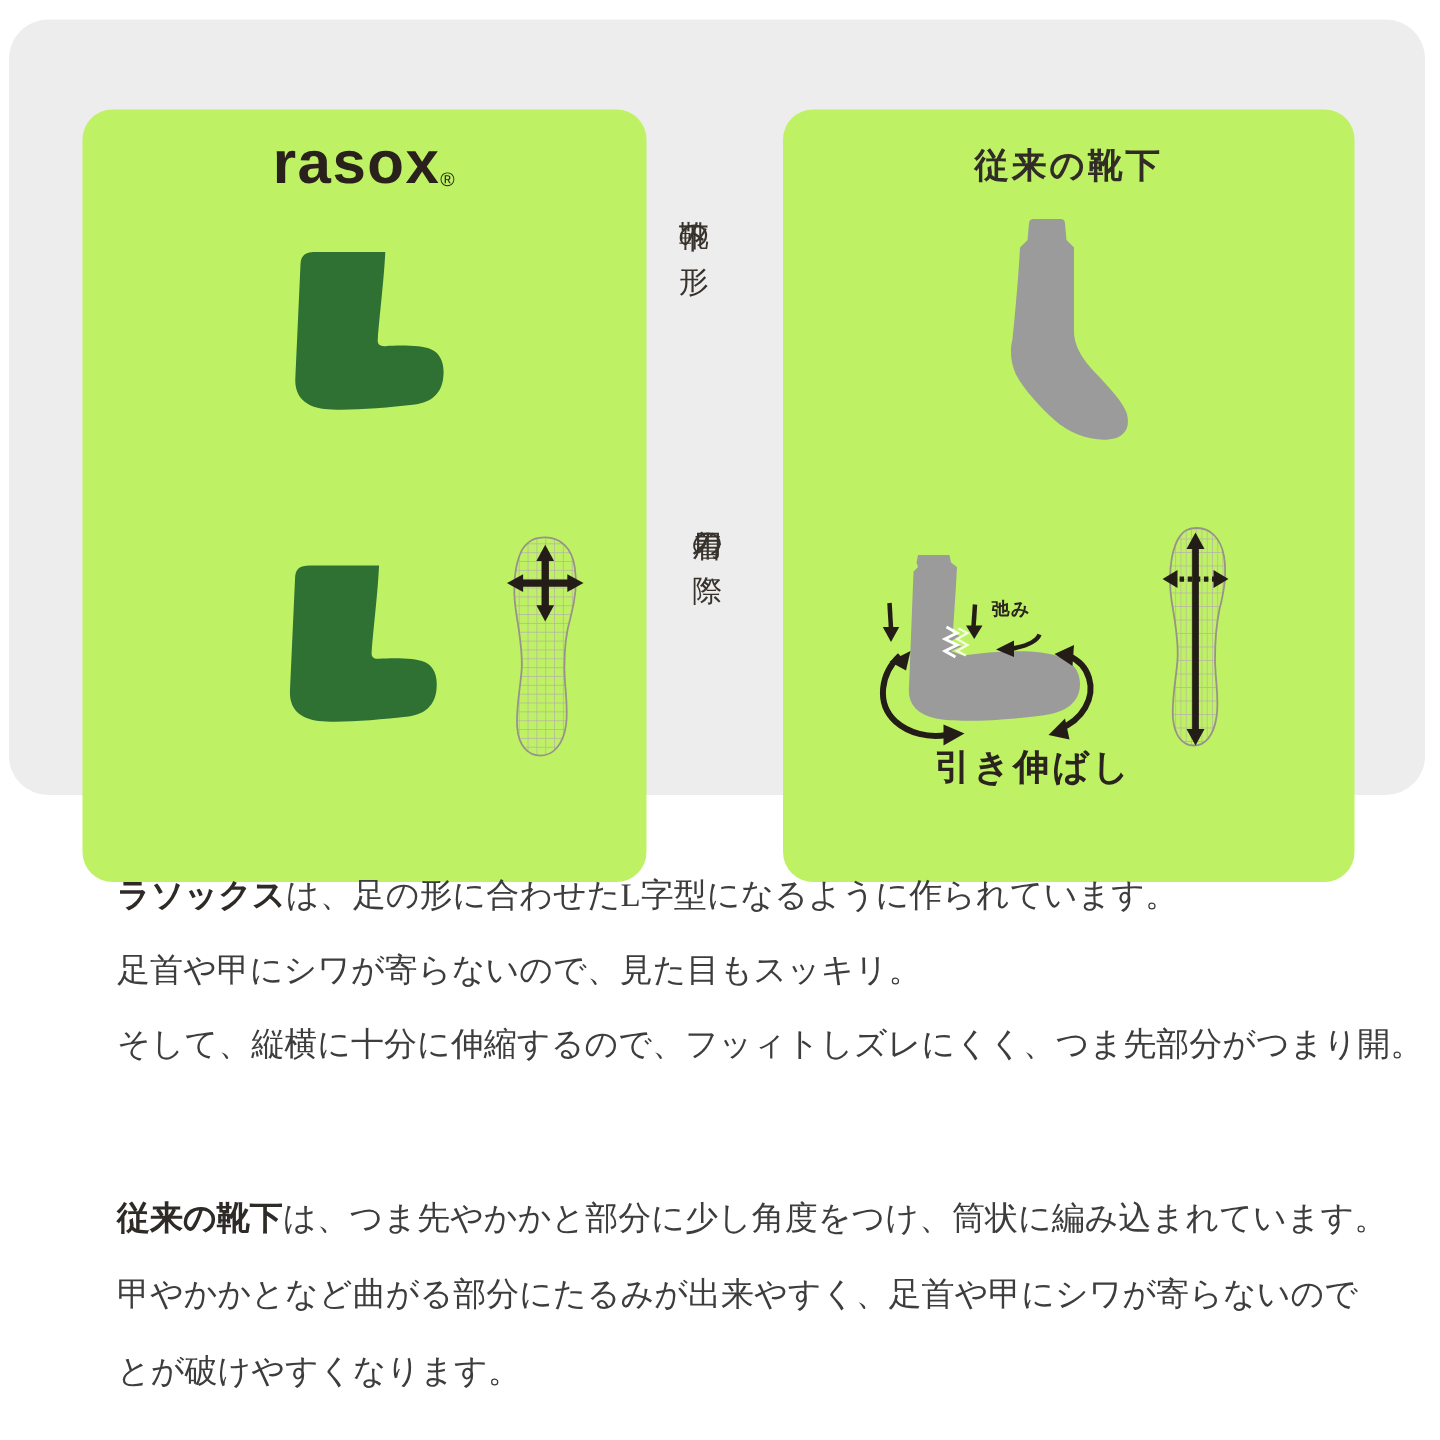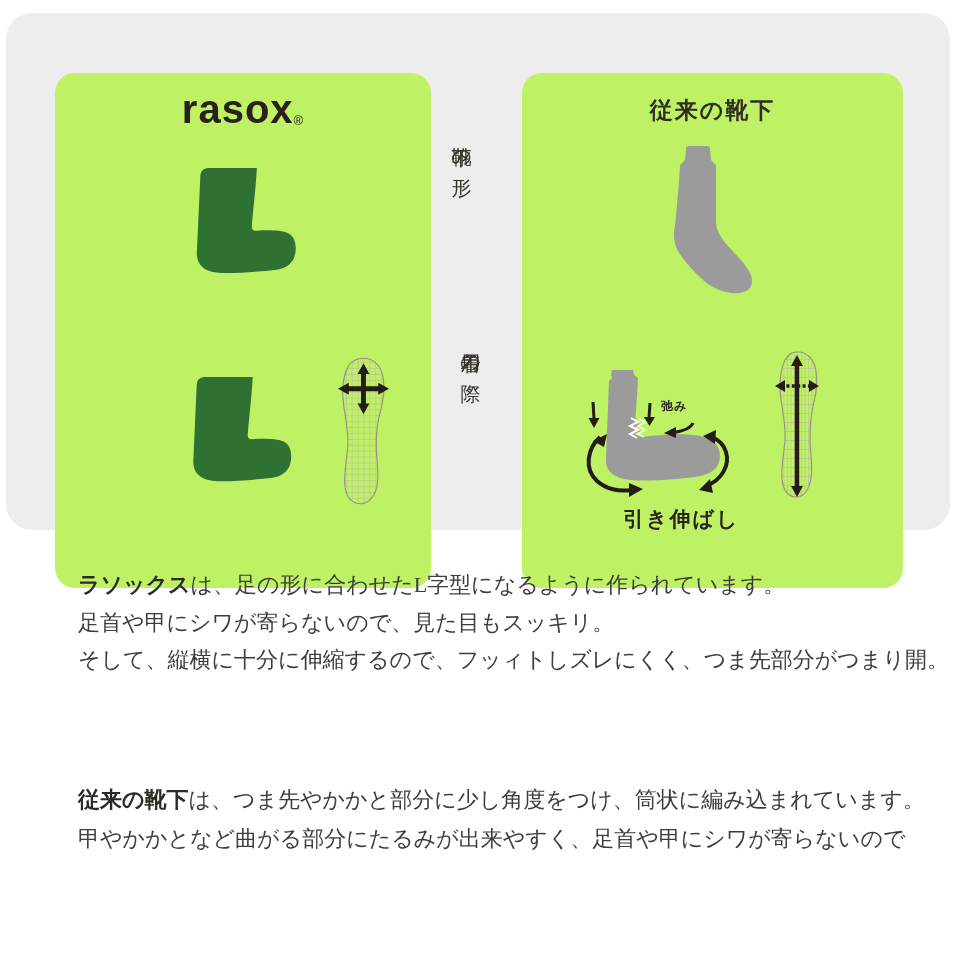--- a/index.html
+++ b/index.html
@@ -15,26 +15,26 @@
   .logo .reg{font-size:13px;font-weight:400;vertical-align:-2px;}
   .panel-title{position:absolute;left:0;top:22px;width:100%;text-align:center;
         font-size:23px;font-weight:700;color:#322c26;letter-spacing:2px;}
   .vlabel{position:absolute;writing-mode:vertical-rl;text-orientation:upright;
         font-size:20px;letter-spacing:3px;color:#38322c;font-weight:500;}
   .vlabel-top{left:443px;top:118px;}
   .vlabel-bottom{left:452px;top:323px;}
   .fig{position:absolute;}
   .anno{position:absolute;color:#2b241e;font-weight:600;}
   .anno-slack{left:139px;top:325px;font-size:12px;letter-spacing:1px;}
-  .anno-stretch{left:101px;top:432px;font-size:21px;letter-spacing:2px;}
+  .anno-stretch{left:101px;top:422px;font-size:24px;letter-spacing:2px;}
   .desc{position:absolute;left:78px;width:882px;color:#3d3d3d;
         font-family:"Liberation Serif","DejaVu Serif",serif;font-size:22px;}
   .desc-1{top:566px;line-height:37.5px;}
   .desc-2{top:780px;line-height:39px;}
-  .desc .line{white-space:nowrap;}
+  .desc .line{white-space:nowrap;margin-top:12px;}
   .lead{font-family:"Liberation Sans","DejaVu Sans",sans-serif;font-weight:700;color:#2e2a26;}
 </style>
 </head>
 <body>
 
 <div class="canvas">
 
   <div class="diagram">
 
     <div class="panel panel-left">
@@ -138,15 +138,16 @@
 
   <div class="desc desc-1">
     <div class="line"><span class="lead">ラソックス</span><span>は、足の形に合わせたL字型になるように作られています。</span></div>
     <div class="line">足首や甲にシワが寄らないので、見た目もスッキリ。</div>
     <div class="line">そして、縦横に十分に伸縮するので、フッィトしズレにくく、つま先部分がつまり開。</div>
   </div>
 
   <div class="desc desc-2">
     <div class="line"><span class="lead">従来の靴下</span><span>は、つま先やかかと部分に少し角度をつけ、筒状に編み込まれています。</span></div>
     <div class="line">甲やかかとなど曲がる部分にたるみが出来やすく、足首や甲にシワが寄らないので</div>
+    <div class="line">とが破けやすくなります。</div>
   </div>
 
 </div>
 
 </body></html>

